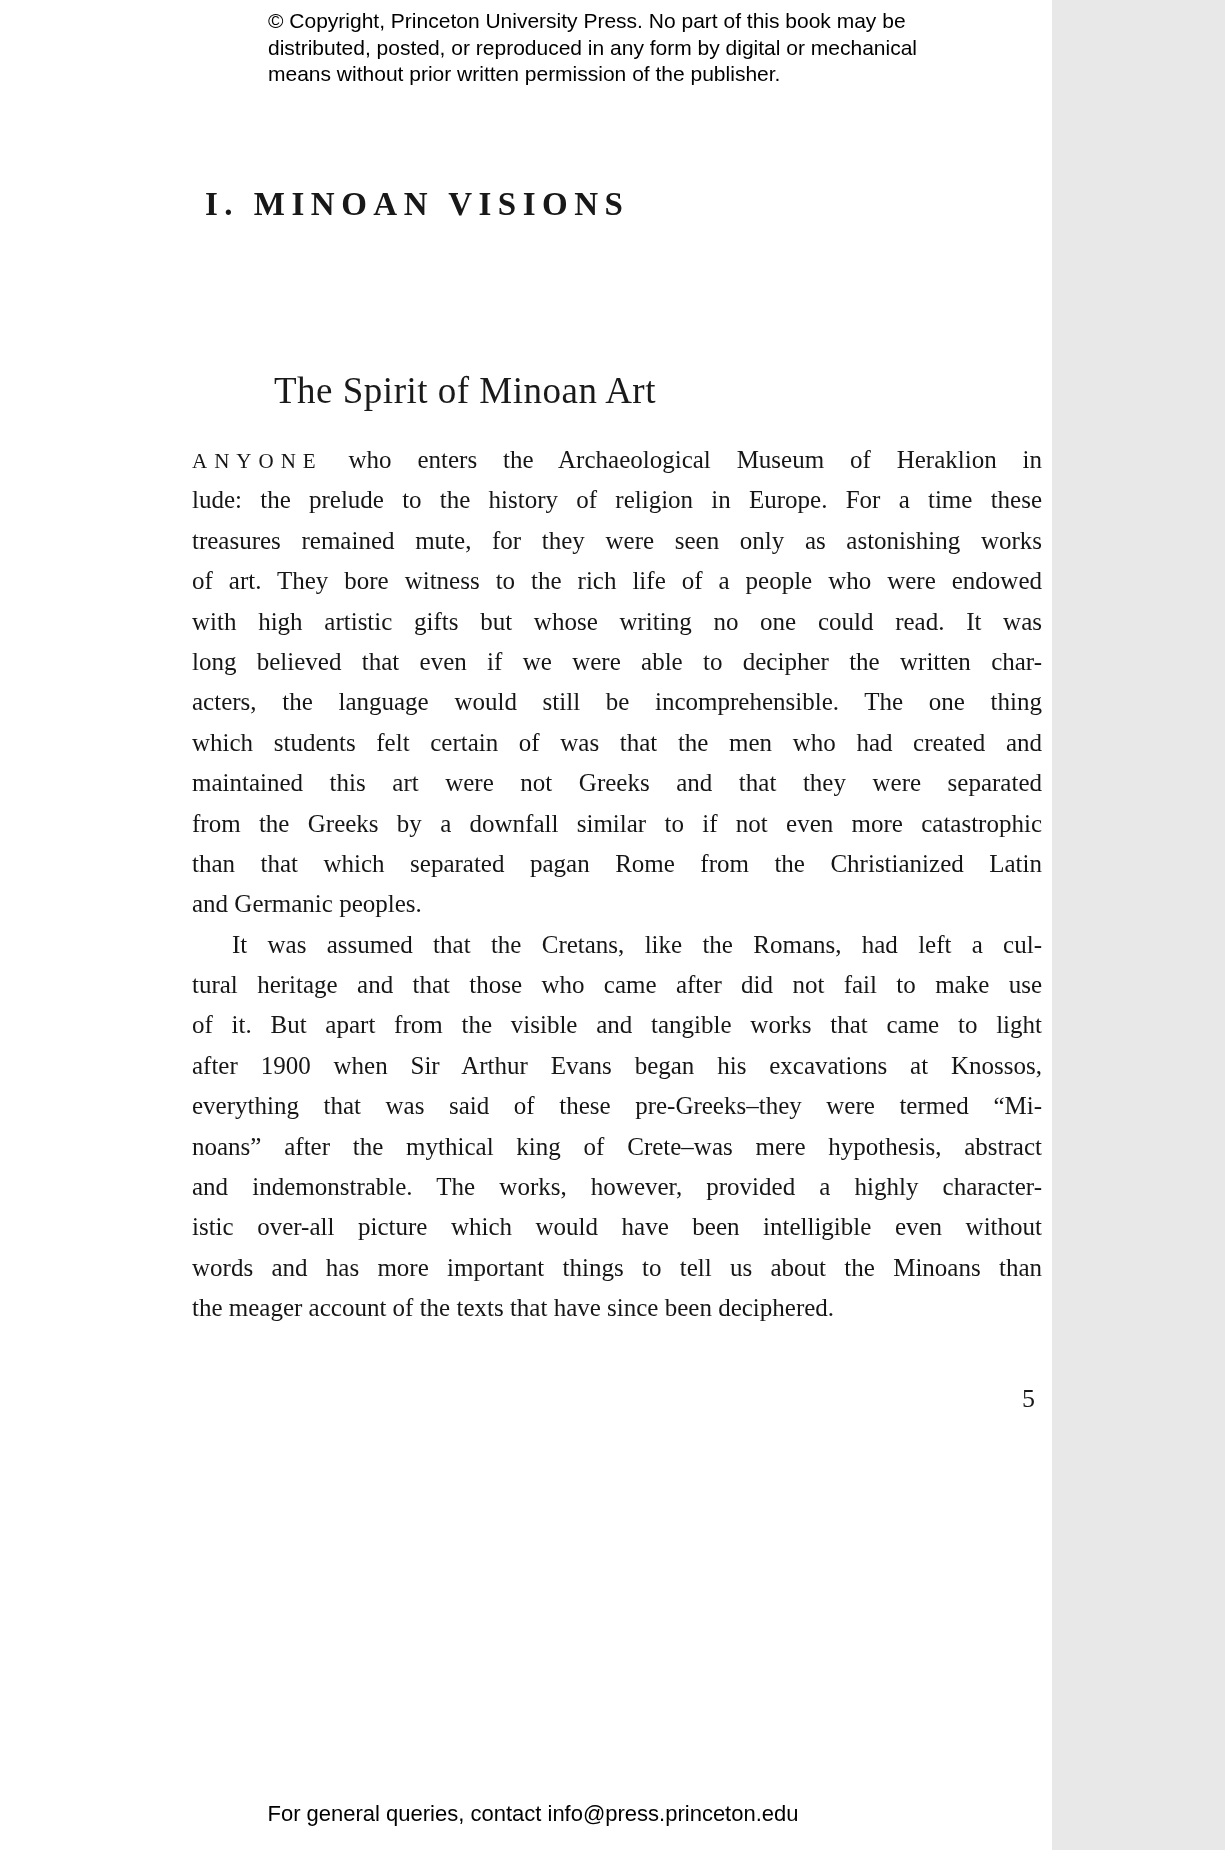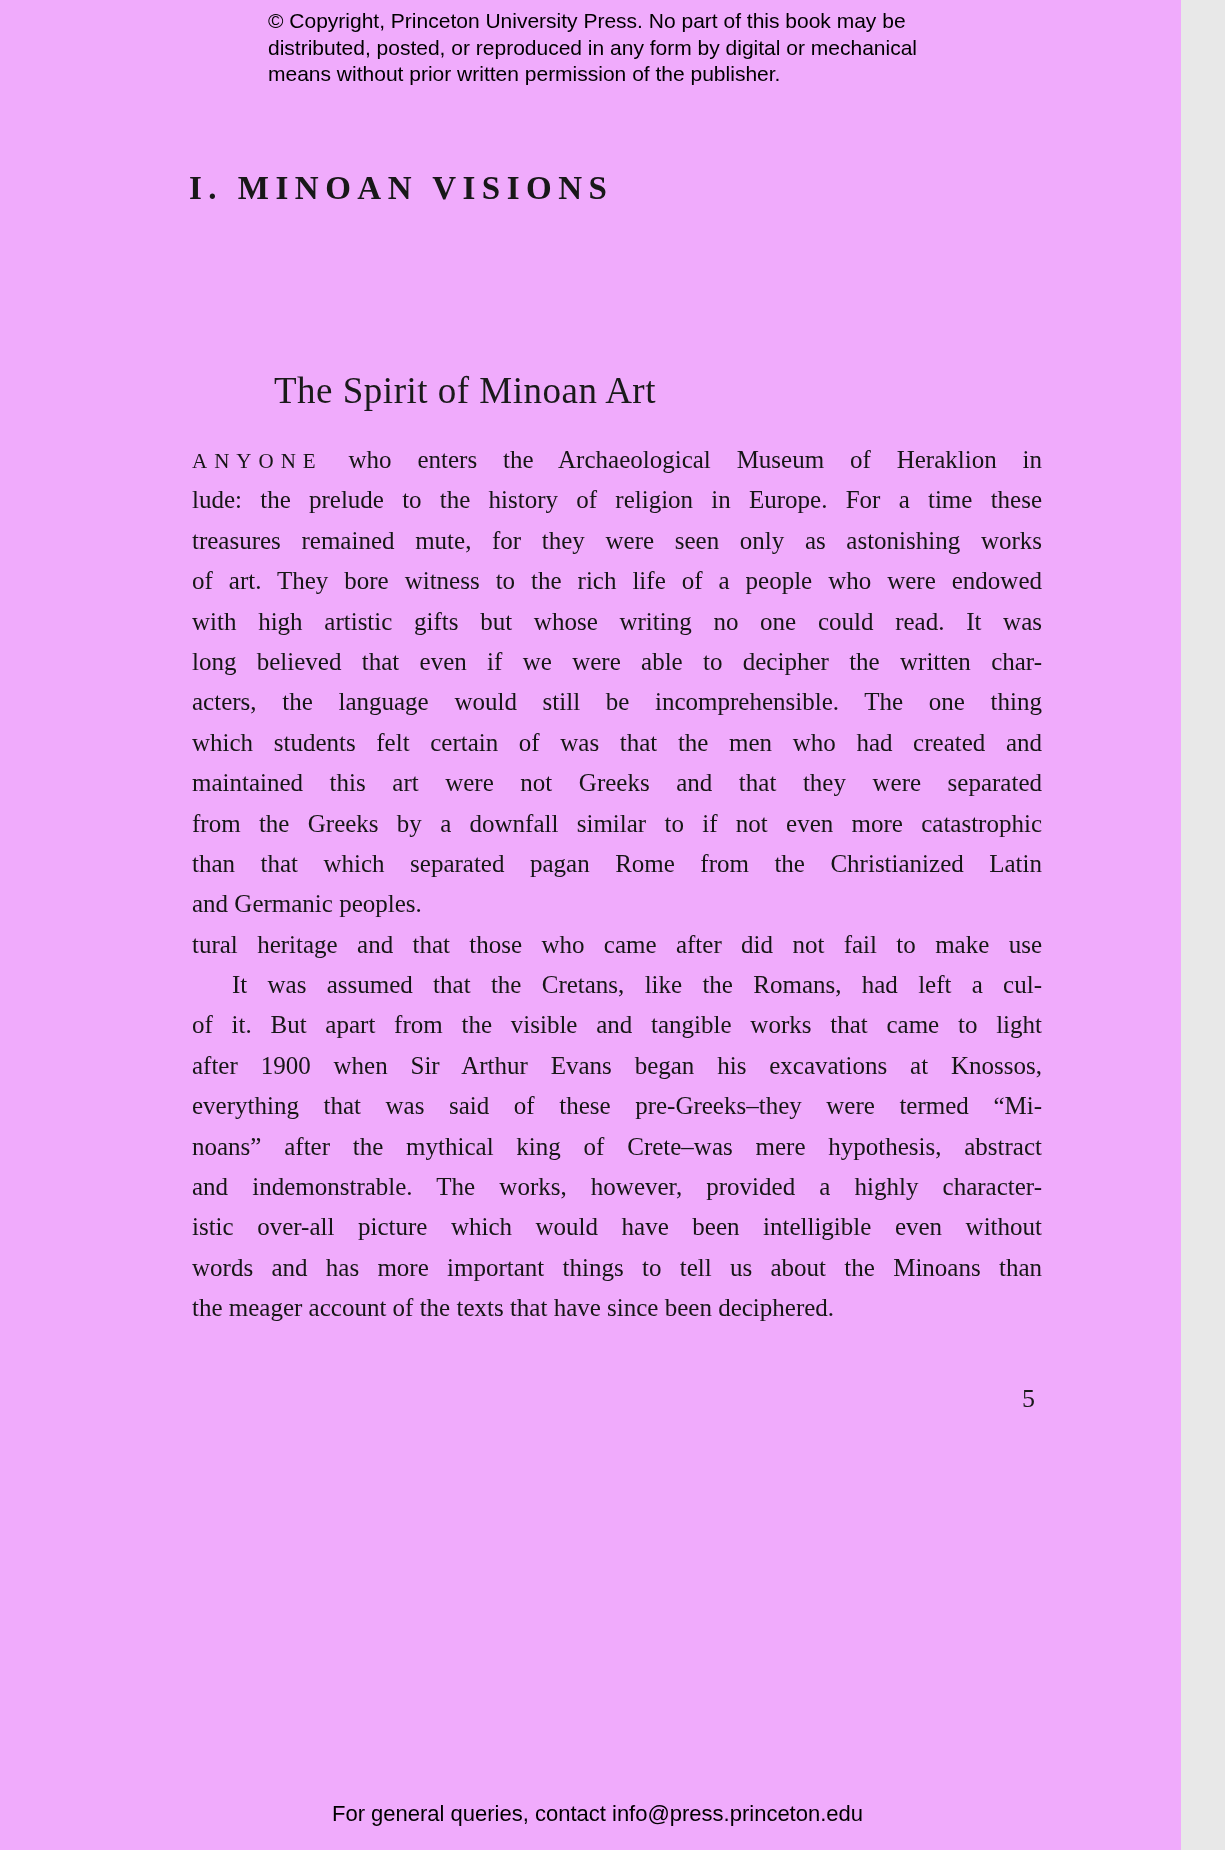--- a/index.html
+++ b/index.html
@@ -1,41 +1,41 @@
 <!DOCTYPE html>
 <html><head>
 <meta charset="utf-8">
 <style>
   html, body { margin: 0; padding: 0; background: #e8e8e8; }
   .page {
     position: relative;
-    width: 1181px;
+    width: 1052px;
     height: 1850px;
-    background: #f0abfc;
+    background: #ffffff;
     overflow: hidden;
     font-family: "Liberation Serif", serif;
     color: #1b1b1b;
   }
   
   .copyright {
     position: absolute;
     left: 268px;
     top: 8px;
     width: 720px;
     font-family: "Liberation Sans", sans-serif;
     font-size: 21px;
     line-height: 26.5px;
     color: #000;
   }
   
   .chapter {
     position: absolute;
     left: 189px;
     top: 170px;
-    margin: 0;
+    margin: 16px;
     font-family: "Liberation Serif", serif;
     font-size: 33px;
     font-weight: 700;
     letter-spacing: 6.5px;
     color: #181818;
     white-space: nowrap;
   }
   
   .title {
     position: absolute;
@@ -116,22 +116,22 @@
     <div class="bline">treasures remained mute, for they were seen only as astonishing works</div>
     <div class="bline">of art. They bore witness to the rich life of a people who were endowed</div>
     <div class="bline">with high artistic gifts but whose writing no one could read. It was</div>
     <div class="bline">long believed that even if we were able to decipher the written char-</div>
     <div class="bline">acters, the language would still be incomprehensible. The one thing</div>
     <div class="bline">which students felt certain of was that the men who had created and</div>
     <div class="bline">maintained this art were not Greeks and that they were separated</div>
     <div class="bline">from the Greeks by a downfall similar to if not even more catastrophic</div>
     <div class="bline">than that which separated pagan Rome from the Christianized Latin</div>
     <div class="bline plain">and Germanic peoples.</div>
+    <div class="bline indent">It was assumed that the Cretans, like the Romans, had left a cul-</div>
     <div class="bline">tural heritage and that those who came after did not fail to make use</div>
-    <div class="bline indent">It was assumed that the Cretans, like the Romans, had left a cul-</div>
     <div class="bline">of it. But apart from the visible and tangible works that came to light</div>
     <div class="bline">after 1900 when Sir Arthur Evans began his excavations at Knossos,</div>
     <div class="bline">everything that was said of these pre-Greeks–they were termed “Mi-</div>
     <div class="bline">noans” after the mythical king of Crete–was mere hypothesis, abstract</div>
     <div class="bline">and indemonstrable. The works, however, provided a highly character-</div>
     <div class="bline">istic over-all picture which would have been intelligible even without</div>
     <div class="bline">words and has more important things to tell us about the Minoans than</div>
     <div class="bline plain">the meager account of the texts that have since been deciphered.</div>
   </div>
 

